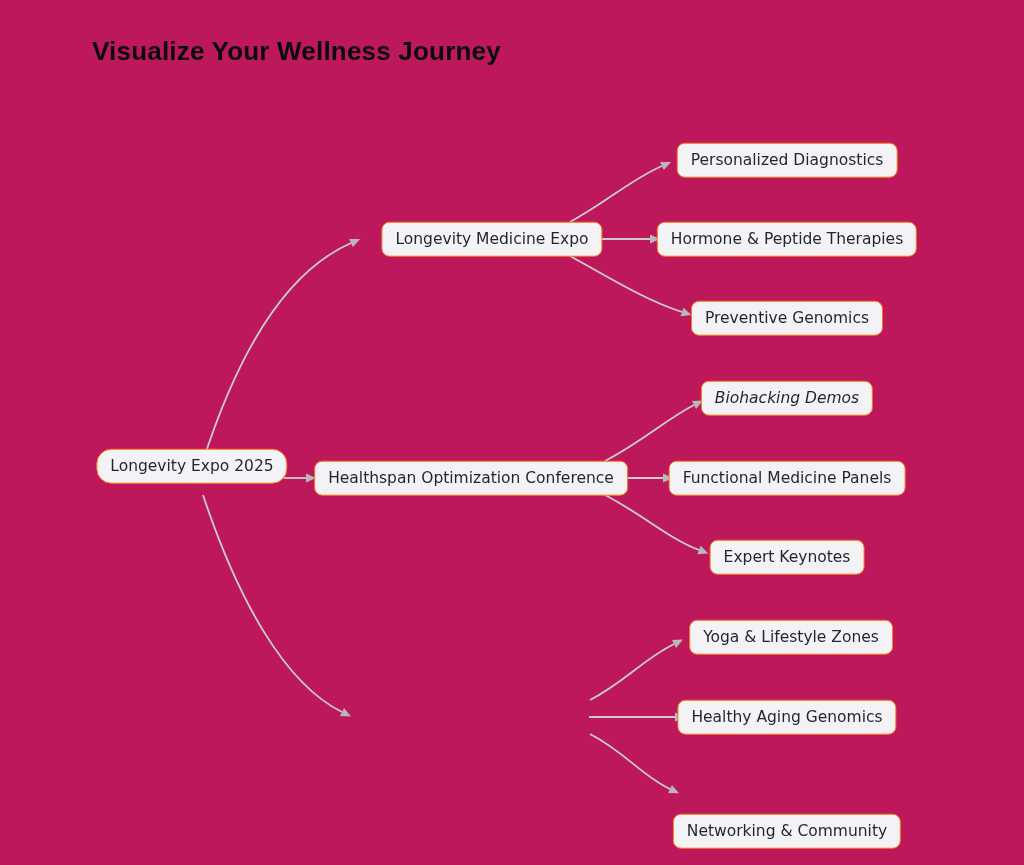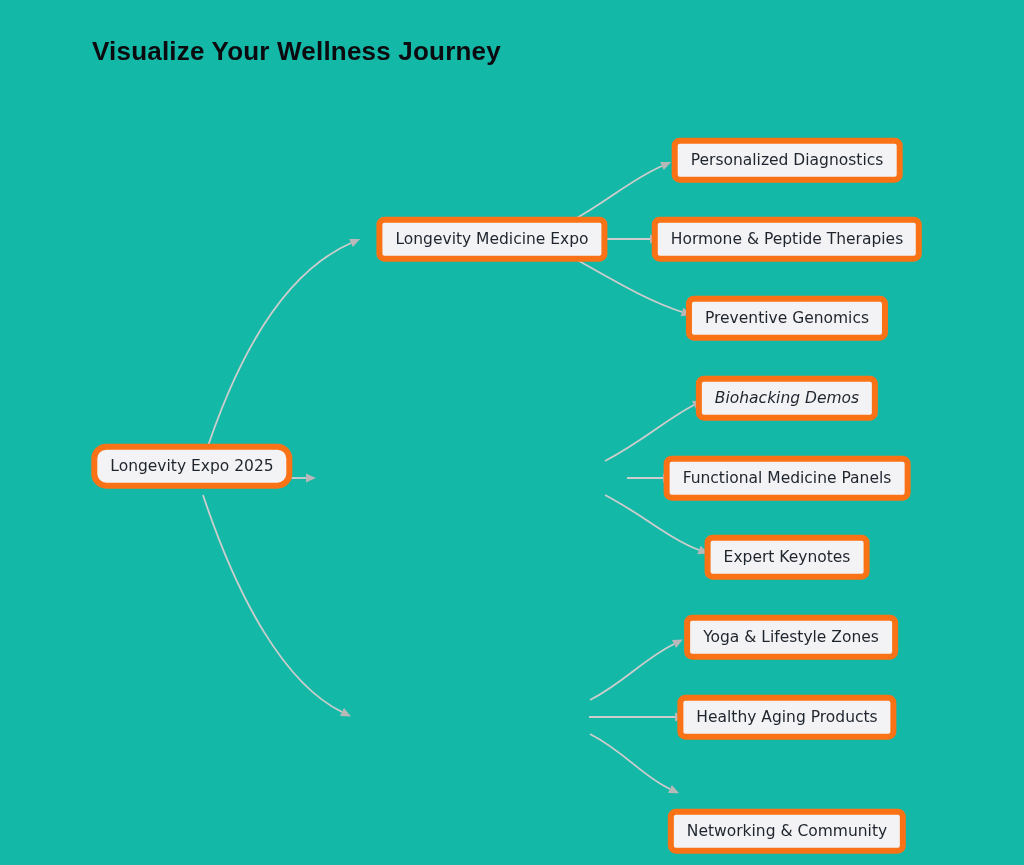--- a/index.html
+++ b/index.html
@@ -4,21 +4,21 @@
 <style>
   html, body {
     margin: 0;
     padding: 0;
     background: #ffffff;
   }
   .canvas {
     position: relative;
     width: 1024px;
     height: 865px;
-    background: #14b8a6;
+    background: #be185d;
     overflow: hidden;
     font-family: "DejaVu Sans", sans-serif;
   }
   .page-title {
     position: absolute;
     left: 92px;
     top: 36px;
     margin: 0;
     font-family: "Liberation Sans", sans-serif;
     font-weight: 800;
@@ -36,21 +36,21 @@
   }
   .edges path.edge {
     fill: none;
     stroke: #cdcdcd;
     stroke-width: 1.8;
   }
   .node {
     position: absolute;
     transform: translate(-50%, -50%);
     background: #f3f3f5;
-    border: 6px solid #f97316;
+    border: 1px solid #f97316;
     border-radius: 8px;
     padding: 7px 13px;
     font-size: 15.5px;
     line-height: 1.2;
     color: #1f252e;
     white-space: nowrap;
     box-sizing: border-box;
   }
 </style>
 </head>
@@ -80,26 +80,27 @@
     <path class="edge" d="M 605,495 C 645,516 668,538 699,550" marker-end="url(#arrow)"></path>
 
     <path class="edge" d="M 590,700 C 625,682 642,660 674,644" marker-end="url(#arrow)"></path>
     <path class="edge" d="M 589,717 L 675,717" marker-end="url(#arrow)"></path>
     <path class="edge" d="M 590,734 C 625,752 642,776 670,789" marker-end="url(#arrow)"></path>
   </svg>
 
   <div class="node" style="left:192px; top:466px;border-radius:15px;">Longevity Expo 2025</div>
 
   <div class="node" style="left:472px; top:239px;margin-left:20px;">Longevity Medicine Expo</div>
+  <div class="node" style="left:471px; top:478px;">Healthspan Optimization Conference</div>
 
   <div class="node" style="left:787px; top:160px;">Personalized Diagnostics</div>
   <div class="node" style="left:787px; top:239px;">Hormone &amp; Peptide Therapies</div>
   <div class="node" style="left:787px; top:318px;">Preventive Genomics</div>
 
   <div class="node" style="left:787px; top:398px;font-style:italic;">Biohacking Demos</div>
   <div class="node" style="left:787px; top:478px;">Functional Medicine Panels</div>
   <div class="node" style="left:787px; top:557px;">Expert Keynotes</div>
 
   <div class="node" style="left:783px; top:637px;margin-left:8px;">Yoga &amp; Lifestyle Zones</div>
-  <div class="node" style="left:787px; top:717px;">Healthy Aging Products</div>
+  <div class="node" style="left:787px; top:717px;">Healthy Aging Genomics</div>
   <div class="node" style="left:787px; top:831px;">Networking &amp; Community</div>
 
 </div>
 
 </body></html>

